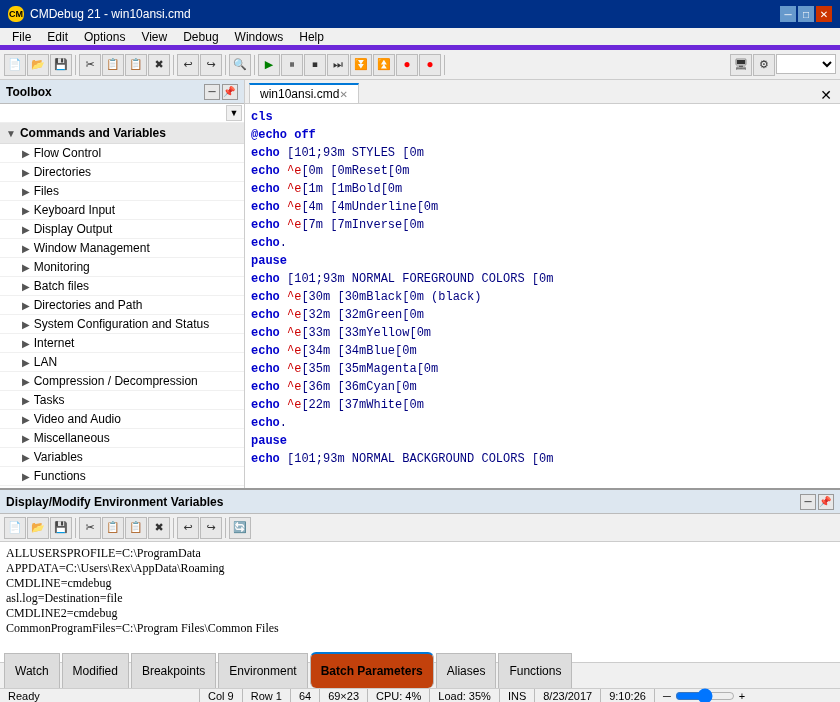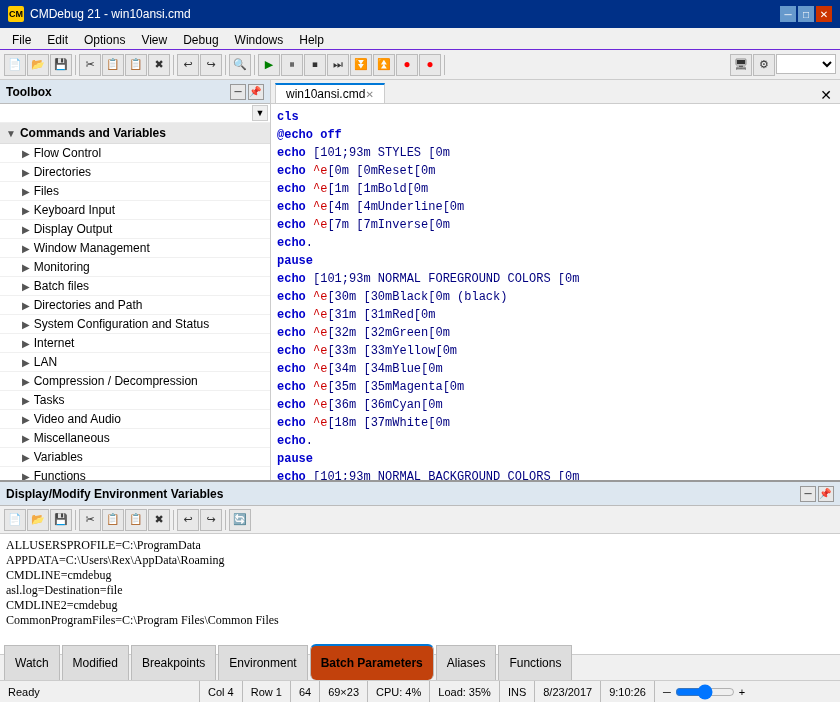--- a/index.html
+++ b/index.html
@@ -1,41 +1,41 @@
 <!DOCTYPE html>
 <html><head>
   <meta charset="utf-8">
   <style>
     * { box-sizing: border-box; margin: 0; padding: 0; }
     body { font-family: 'Segoe UI', Tahoma, sans-serif; font-size: 12px; background: #f0f0f0; width: 840px; height: 702px; overflow: hidden; display: flex; flex-direction: column; }
 
     
     .title-bar { background: #003087; color: white; padding: 4px 8px; display: flex; align-items: center; justify-content: space-between; height: 28px; flex-shrink: 0; }
     .title-bar-left { display: flex; align-items: center; gap: 6px; font-size: 12px; }
-    .title-bar-icon { width: 16px; height: 16px; background: #ffcc00; border-radius: 2px; display: flex; align-items: center; justify-content: center; font-size: 9px; color: #000; font-weight: bold; }
+    .title-bar-icon { width: 16px; height: 16px; background: #ffcc00; border-radius: 7px; display: flex; align-items: center; justify-content: center; font-size: 9px; color: #000; font-weight: bold; }
     .title-bar-controls { display: flex; gap: 2px; }
     .title-btn { width: 16px; height: 16px; background: #6699cc; border: none; color: white; font-size: 10px; cursor: pointer; display: flex; align-items: center; justify-content: center; }
     .title-btn.close { background: #cc3300; }
 
     
-    .menu-bar { background: #f0f0f0; border-bottom: 1px solid #6d28d9; display: flex; align-items: flex-end; height: 22px; padding: 0 4px; flex-shrink: 0; }
+    .menu-bar { background: #f0f0f0; border-bottom: 5px solid #6d28d9; display: flex; align-items: flex-start; height: 22px; padding: 0 4px; flex-shrink: 0; }
     .menu-item { padding: 2px 8px; cursor: pointer; font-size: 12px; }
 
     
     .toolbar { background: #f0f0f0; border-bottom: 1px solid #ccc; display: flex; align-items: center; height: 30px; padding: 2px 4px; gap: 1px; flex-shrink: 0; }
     .tb-btn { width: 22px; height: 22px; background: #e8e8e8; border: 1px solid #bbb; cursor: pointer; display: flex; align-items: center; justify-content: center; font-size: 11px; color: #333; }
     .tb-sep { width: 1px; height: 20px; background: #bbb; margin: 0 2px; }
     .tb-right { margin-left: auto; display: flex; gap: 1px; }
     .tb-combo { height: 20px; width: 60px; font-size: 11px; border: 1px solid #bbb; background: white; }
 
     
     .main-area { display: flex; flex: 1; overflow: hidden; }
 
     
-    .toolbox { width: 271px; background: white; border-right: 1px solid #ccc; display: flex; flex-direction: column; flex-shrink: 0; }
+    .toolbox { width: 245px; background: white; border-right: 1px solid #ccc; display: flex; flex-direction: column; flex-shrink: 0; }
     .toolbox-header { background: #dde7f0; border-bottom: 1px solid #bbb; padding: 3px 6px; display: flex; align-items: center; justify-content: space-between; height: 24px; }
     .toolbox-title { font-weight: bold; font-size: 12px; }
     .toolbox-controls { display: flex; gap: 2px; }
     .toolbox-ctrl-btn { width: 16px; height: 16px; background: #e8e8e8; border: 1px solid #999; font-size: 10px; cursor: pointer; display: flex; align-items: center; justify-content: center; }
     .toolbox-scroll-row { display: flex; justify-content: flex-end; padding: 1px 2px; border-bottom: 1px solid #eee; }
     .toolbox-scroll-btn { width: 16px; height: 16px; background: #f0f0f0; border: 1px solid #ccc; font-size: 9px; cursor: pointer; display: flex; align-items: center; justify-content: center; }
     .toolbox-list { flex: 1; overflow-y: auto; }
     .toolbox-section { font-weight: bold; font-size: 12px; padding: 3px 6px; background: #e8e8e8; border-bottom: 1px solid #ddd; display: flex; align-items: center; gap: 4px; }
     .toolbox-section .arrow { color: #555; font-size: 10px; }
     .toolbox-item { padding: 2px 6px 2px 22px; border-bottom: 1px solid #f0f0f0; cursor: pointer; display: flex; align-items: center; gap: 4px; font-size: 12px; }
@@ -62,21 +62,21 @@
     .bottom-toolbar { background: #f0f0f0; border-bottom: 1px solid #ccc; display: flex; align-items: center; height: 28px; padding: 2px 4px; gap: 1px; flex-shrink: 0; }
     .bottom-content { flex: 1; overflow-y: auto; background: white; font-family: Liberation Serif, serif; font-size: 12px; padding: 4px 6px; }
     .env-line { white-space: pre; color: #000; }
 
     
     .bottom-tabs { background: #f0f0f0; border-top: 1px solid #ccc; display: flex; align-items: flex-end; height: 26px; padding: 0 4px; flex-shrink: 0; }
     .bottom-tab { padding: 10px 10px; background: #ddd; border: 1px solid #bbb; border-bottom: none; font-size: 12px; cursor: pointer; margin-right: 2px; }
     .bottom-tab.active { background: #c2410c; border-top: 2px solid #0078d7; font-weight: bold; border-radius: 6px; }
 
     
-    .status-bar { background: #f0f0f0; border-top: 1px solid #ccc; display: flex; align-items: center; height: 22px; font-size: 11px; flex-shrink: 0; }
+    .status-bar { background: #f0f0f0; border-top: 1px solid #ccc; display: flex; align-items: center; height: 14px; font-size: 11px; flex-shrink: 0; }
     .status-section { padding: 0 8px; border-right: 1px solid #bbb; height: 100%; display: flex; align-items: center; white-space: nowrap; }
     .status-section:last-child { border-right: none; }
     .status-ready { flex: 0 0 200px; }
 
     
     ::-webkit-scrollbar { width: 12px; height: 12px; }
     ::-webkit-scrollbar-track { background: #f0f0f0; }
     ::-webkit-scrollbar-thumb { background: #bbb; border: 1px solid #999; }
   </style>
 </head>
@@ -244,27 +244,26 @@
         <div class="code-line"><span class="code-keyword">@echo off</span></div>
         <div class="code-line"><span class="code-keyword">echo</span> <span class="code-echo-param">[101;93m STYLES [0m</span></div>
         <div class="code-line"><span class="code-keyword">echo</span> <span class="code-escape">^e</span><span class="code-echo-param">[0m [0mReset[0m</span></div>
         <div class="code-line"><span class="code-keyword">echo</span> <span class="code-escape">^e</span><span class="code-echo-param">[1m [1mBold[0m</span></div>
         <div class="code-line"><span class="code-keyword">echo</span> <span class="code-escape">^e</span><span class="code-echo-param">[4m [4mUnderline[0m</span></div>
         <div class="code-line"><span class="code-keyword">echo</span> <span class="code-escape">^e</span><span class="code-echo-param">[7m [7mInverse[0m</span></div>
         <div class="code-line"><span class="code-keyword">echo</span><span class="code-echo-param">.</span></div>
         <div class="code-line"><span class="code-keyword">pause</span></div>
         <div class="code-line"><span class="code-keyword">echo</span> <span class="code-echo-param">[101;93m NORMAL FOREGROUND COLORS [0m</span></div>
         <div class="code-line"><span class="code-keyword">echo</span> <span class="code-escape">^e</span><span class="code-echo-param">[30m [30mBlack[0m (black)</span></div>
-        <div class="code-line"><span class="code-keyword">echo</span> <span class="code-escape">^e</span><span class="code-echo-param">[31m [31mRed[0m</span></div>
         <div class="code-line"><span class="code-keyword">echo</span> <span class="code-escape">^e</span><span class="code-echo-param">[32m [32mGreen[0m</span></div>
         <div class="code-line"><span class="code-keyword">echo</span> <span class="code-escape">^e</span><span class="code-echo-param">[33m [33mYellow[0m</span></div>
         <div class="code-line"><span class="code-keyword">echo</span> <span class="code-escape">^e</span><span class="code-echo-param">[34m [34mBlue[0m</span></div>
         <div class="code-line"><span class="code-keyword">echo</span> <span class="code-escape">^e</span><span class="code-echo-param">[35m [35mMagenta[0m</span></div>
         <div class="code-line"><span class="code-keyword">echo</span> <span class="code-escape">^e</span><span class="code-echo-param">[36m [36mCyan[0m</span></div>
-        <div class="code-line"><span class="code-keyword">echo</span> <span class="code-escape">^e</span><span class="code-echo-param">[18m [37mWhite[0m</span></div>
+        <div class="code-line"><span class="code-keyword">echo</span> <span class="code-escape">^e</span><span class="code-echo-param">[22m [37mWhite[0m</span></div>
         <div class="code-line"><span class="code-keyword">echo</span><span class="code-echo-param">.</span></div>
         <div class="code-line"><span class="code-keyword">pause</span></div>
         <div class="code-line"><span class="code-keyword">echo</span> <span class="code-echo-param">[101;93m NORMAL BACKGROUND COLORS [0m</span></div>
 
       </div>
     </div>
   </div>
 </div>
 
 <div class="bottom-panel">
@@ -308,21 +307,21 @@
     <div class="bottom-tab">Aliases</div>
     <div class="bottom-tab">Functions</div>
   </div>
 </div>
 
 <div class="status-bar">
   <div class="status-section status-ready">
     <span>Ready</span>
   </div>
   <div class="status-section">
-    <span>Col 4</span>
+    <span>Col 9</span>
   </div>
   <div class="status-section">
     <span>Row 1</span>
   </div>
   <div class="status-section">
     <span>64</span>
   </div>
   <div class="status-section">
     <span>69×23</span>
   </div>

